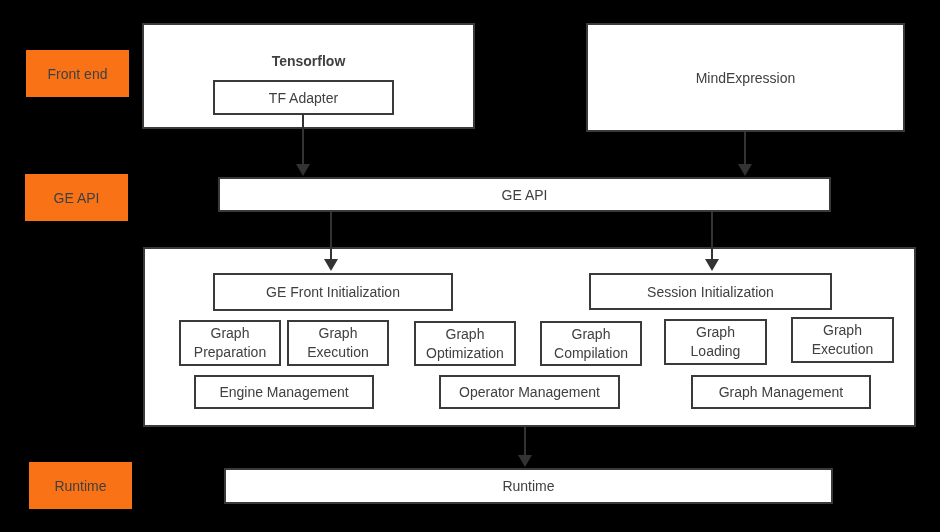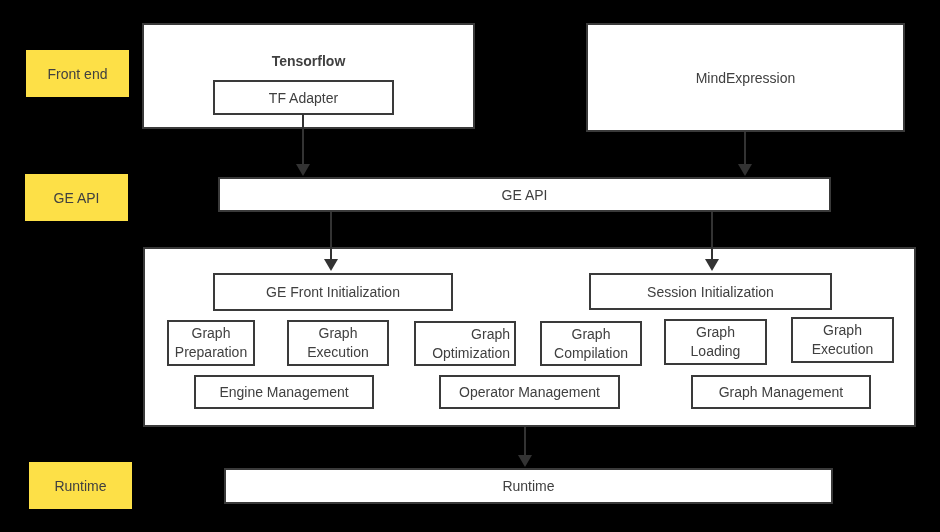--- a/index.html
+++ b/index.html
@@ -12,21 +12,21 @@
     width: 940px;
     height: 532px;
     background: #000000;
     overflow: hidden;
     font-family: "Liberation Sans", "DejaVu Sans", sans-serif;
     color: #404040;
     font-size: 14px;
   }
   .rlabel {
     position: absolute;
-    background: #fde047;
+    background: #f97316;
     display: flex;
     align-items: center;
     justify-content: center;
     text-align: center;
     color: #404040;
   }
   .obox {
     position: absolute;
     background: #ffffff;
     border: 2px solid #3a3a3a;
@@ -85,23 +85,23 @@
 
   <div class="obox center" style="left:586px; top:23px; width:319px; height:109px;">MindExpression</div>
 
   <div class="obox center" style="left:218px; top:177px; width:613px; height:35px;">GE API</div>
 
   <div class="obox" style="left:143px; top:247px; width:773px; height:180px;">
 
     <div class="obox center" style="left:68px; top:24px; width:240px; height:38px;">GE Front Initialization</div>
     <div class="obox center" style="left:444px; top:24px; width:243px; height:37px;">Session Initialization</div>
 
-    <div class="obox center module" style="left:22px; top:71px; width:88px; height:46px;">Graph Preparation</div>
+    <div class="obox center module" style="left:34px; top:71px; width:102px; height:46px;">Graph Preparation</div>
     <div class="obox center module" style="left:142px; top:71px; width:102px; height:46px;">Graph Execution</div>
-    <div class="obox center module" style="left:269px; top:72px; width:102px; height:45px;text-align:right;">Graph Optimization</div>
+    <div class="obox center module" style="left:269px; top:72px; width:102px; height:45px;">Graph Optimization</div>
     <div class="obox center module" style="left:395px; top:72px; width:102px; height:45px;">Graph Compilation</div>
     <div class="obox center module" style="left:519px; top:70px; width:103px; height:46px;">Graph Loading</div>
     <div class="obox center module" style="left:646px; top:68px; width:103px; height:46px;">Graph Execution</div>
 
     <div class="obox center" style="left:294px; top:126px; width:181px; height:34px;">Operator Management</div>
     <div class="obox center" style="left:49px; top:126px; width:180px; height:34px;">Engine Management</div>
     <div class="obox center" style="left:546px; top:126px; width:180px; height:34px;">Graph Management</div>
   </div>
 
   <div class="obox center" style="left:224px; top:468px; width:609px; height:36px;">Runtime</div>

